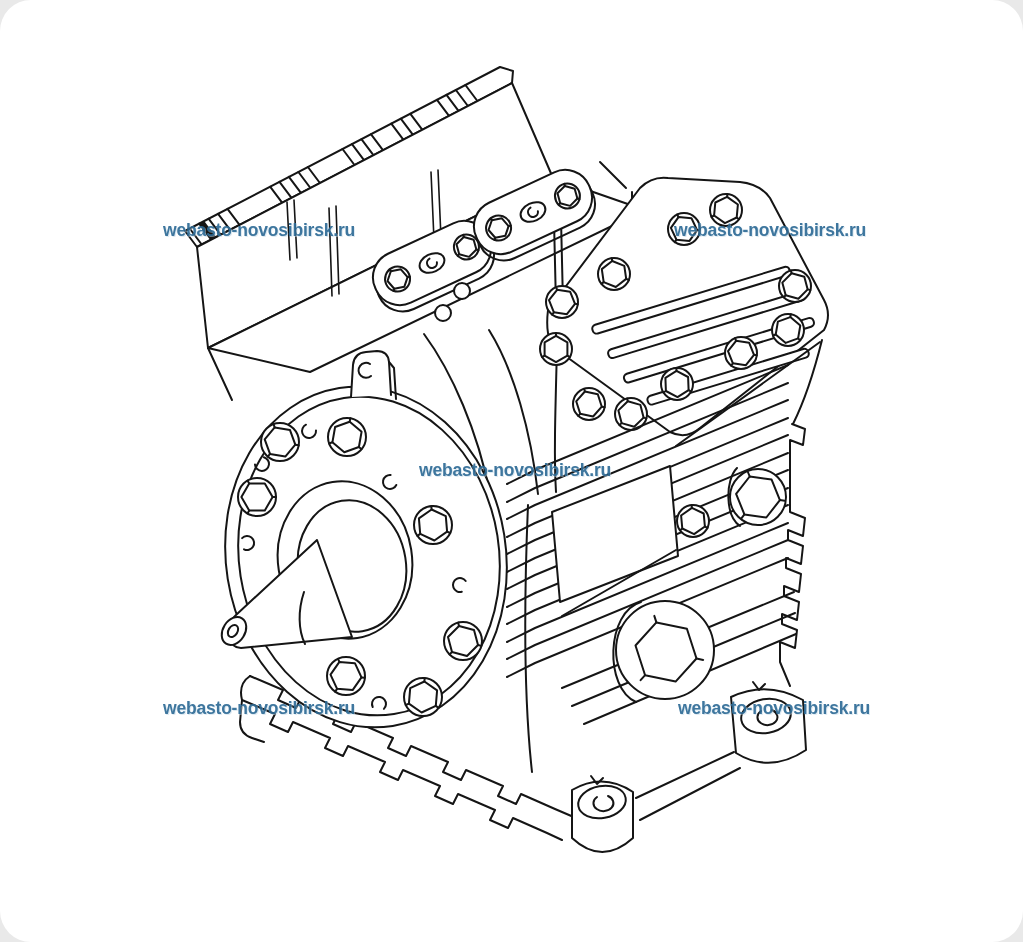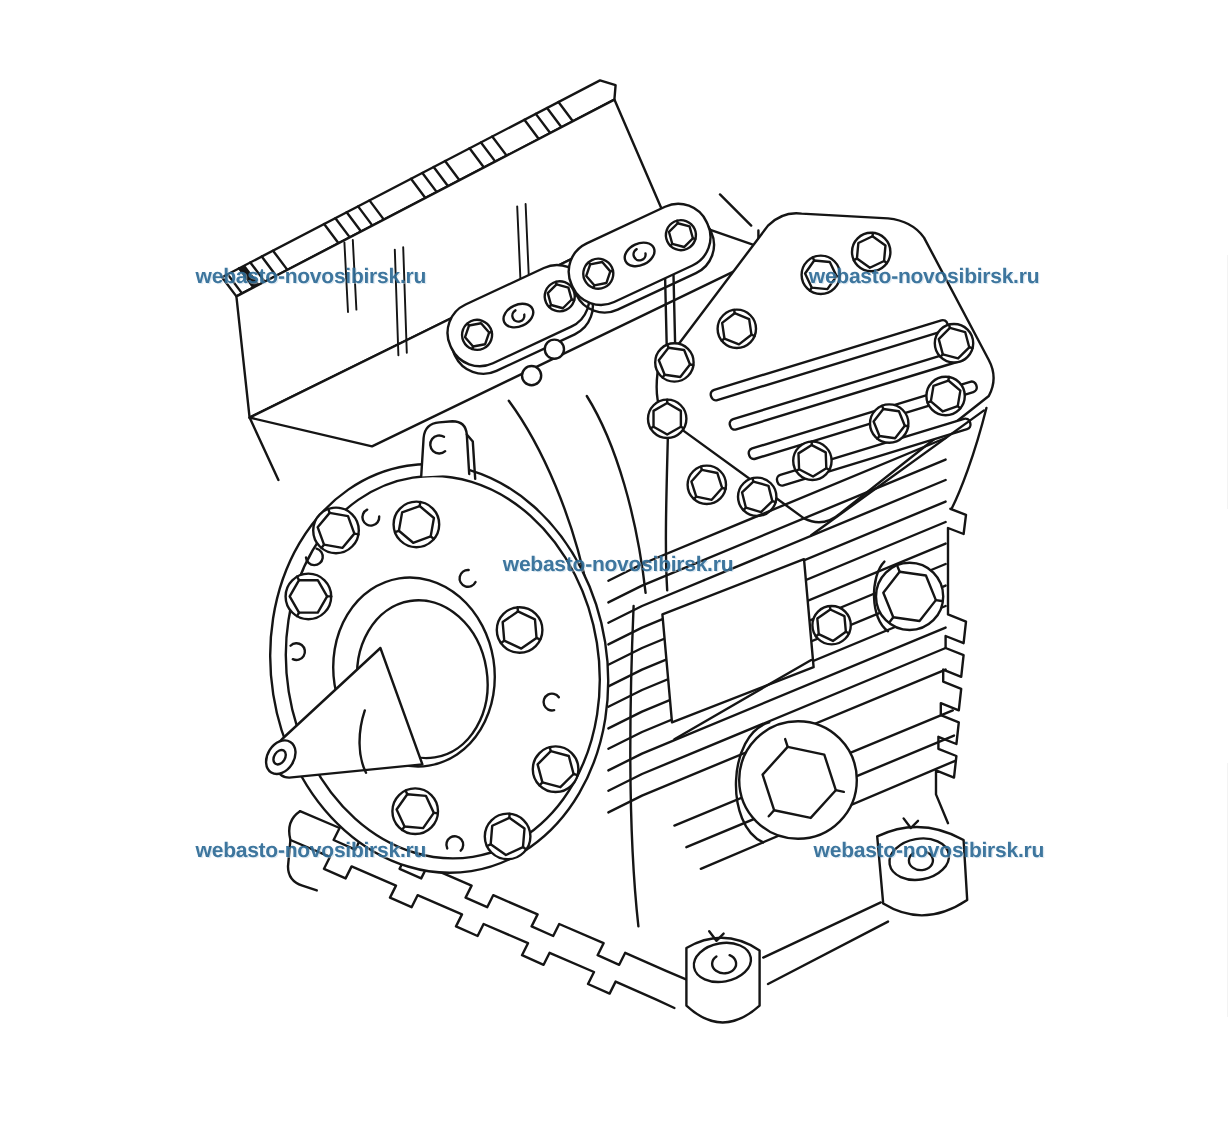--- a/index.html
+++ b/index.html
@@ -8,20 +8,21 @@
     --wm:#2e6b96;
   }
   html,body{margin:0;padding:0;background:#e9e9e9;}
   #stage{
     position:relative;
     width:1023px;height:942px;
     margin:0 auto;
     background:var(--bg);
     overflow:hidden;
     font-family:"Liberation Sans", sans-serif;
+    border-radius:31px;
   }
   #drawing{position:absolute;left:0;top:0;}
   #drawing *{stroke:var(--line);stroke-width:2;fill:none;stroke-linecap:round;stroke-linejoin:round;}
   #drawing .wf{fill:#fff;}
   #drawing .dark{fill:var(--line);stroke:none;}
   #drawing .thin{stroke-width:1.6;}
   .watermark{
     position:absolute;
     font-weight:bold;
     font-size:17.5px;

